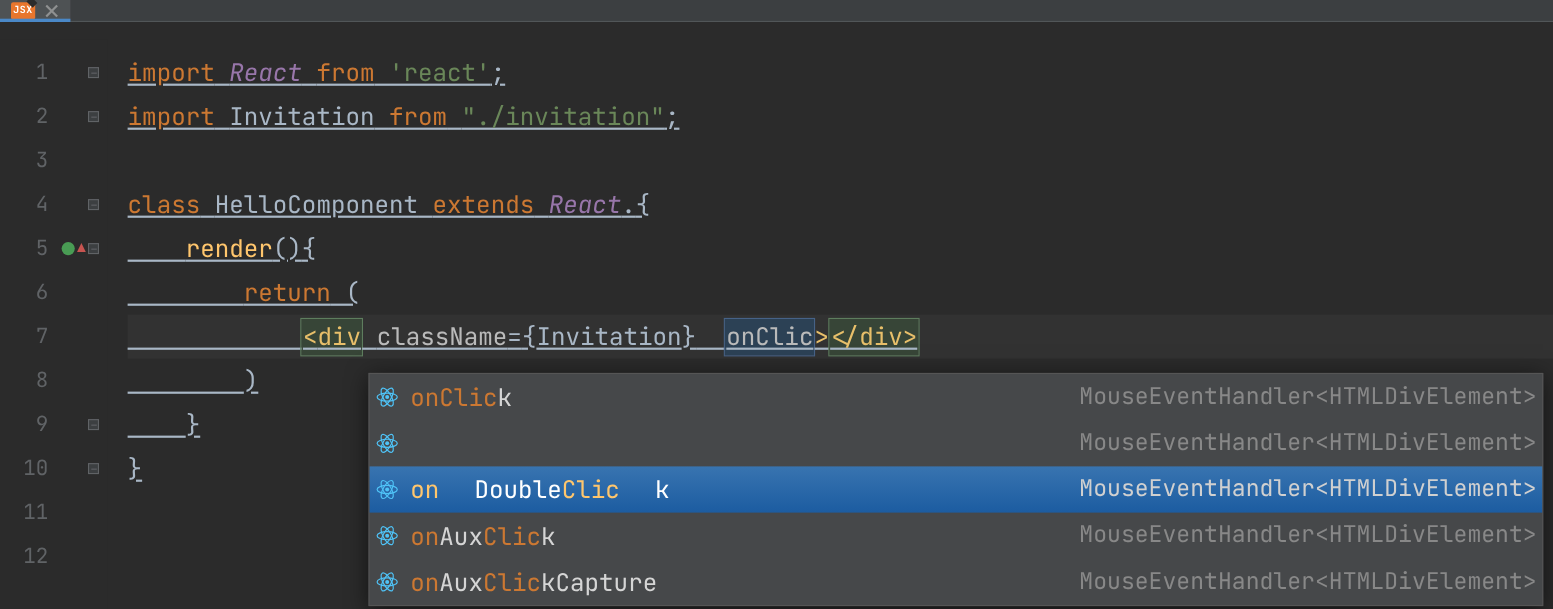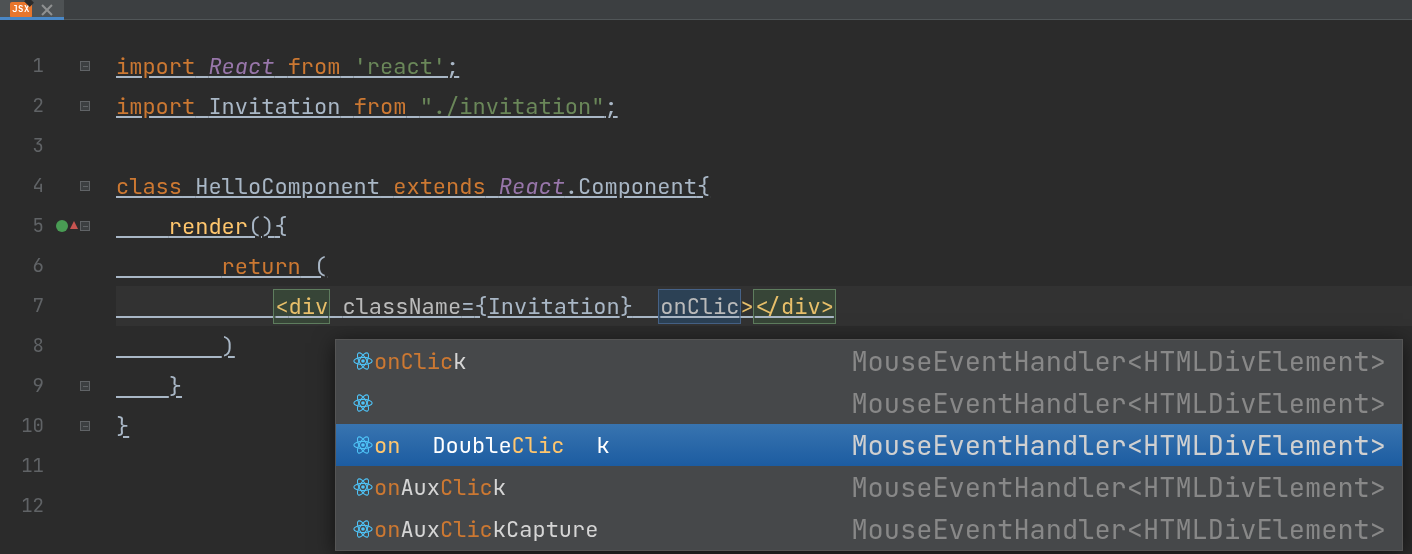--- a/index.html
+++ b/index.html
@@ -191,39 +191,40 @@
     width:1068px;
     background: var(--comp-bg);
     box-shadow:0 4px 20px rgba(0,0,0,0.6);
     border:1px solid #555;
     font-size:22px;
   }
   .comp-row {
     height:42px;
     display:flex;
     align-items:center;
-    padding:0 16px;
+    padding:0 5px;
+    gap:10px;
     color:#bababa;
   }
   .comp-row.sel {
     background: linear-gradient(var(--comp-sel),var(--comp-sel-b));
     color:#fff;
   }
   .react-icon {
     width:22px;height:22px;
     flex:0 0 22px;
   }
   .react-icon svg { width:100%; height:100%; display:block; }
   .comp-label { flex:0 0 auto; }
   .comp-label .m { color:#cc7832; }
   .comp-row.sel .comp-label .m { color:#ffc66d; }
   .comp-row .nm { color:#d5d5d5; }
   .comp-row.sel .nm { color:#fff;margin-left:32px; }
   .comp-spacer { flex:1; }
-  .comp-type { color:#888; font-size:27px; }
+  .comp-type { color:#888; font-size:21px; }
   .comp-row.sel .comp-type { color:#d0d0d0; }
 </style>
 </head>
 <body>
 
 <div class="tabbar">
   <div class="tab">
     <span class="jsx-icon">JSX</span>
     <span class="close-icon"></span>
   </div>
@@ -277,21 +278,21 @@
   </div>
 
   <div class="code">
 
     <div class="row"><span class="kw">import</span><span> </span><span class="it">React</span><span> </span><span class="kw">from</span><span> </span><span class="str">'react'</span><span class="punc">;</span></div>
 
     <div class="row"><span class="kw">import</span><span> </span><span class="cls">Invitation</span><span> </span><span class="kw">from</span><span> </span><span class="str">"./invitation"</span><span class="punc">;</span></div>
 
     <div class="row"></div>
 
-    <div class="row"><span class="kw">class</span><span> </span><span class="cls">HelloComponent</span><span> </span><span class="kw">extends</span><span> </span><span class="it">React</span><span class="punc">.</span><span class="cls">Component</span><span class="punc">{</span></div>
+    <div class="row"><span class="kw">class</span><span> </span><span class="cls">HelloComponent</span><span> </span><span class="kw">extends</span><span> </span><span class="it">React</span><span class="punc">.</span><span class="punc">{</span></div>
 
     <div class="row"><span>    </span><span style="color:#ffc66d">render</span><span class="punc">()</span><span class="punc">{</span></div>
 
     <div class="row"><span>        </span><span class="kw">return</span><span class="punc"> (</span></div>
 
     <div class="row hl"><span>            </span><span class="tag box"><span>&lt;</span><span>div</span></span><span> </span><span class="attr">className</span><span class="punc">=</span><span class="punc">{</span><span class="cls">Invitation</span><span class="punc">}</span><span>  </span><span class="attr box2">onClic</span><span class="tag">&gt;</span><span class="tag box">&lt;/div&gt;</span></div>
 
     <div class="row"><span>        </span><span class="punc">)</span></div>
 
     <div class="row"><span>    </span><span class="punc">}</span></div>

